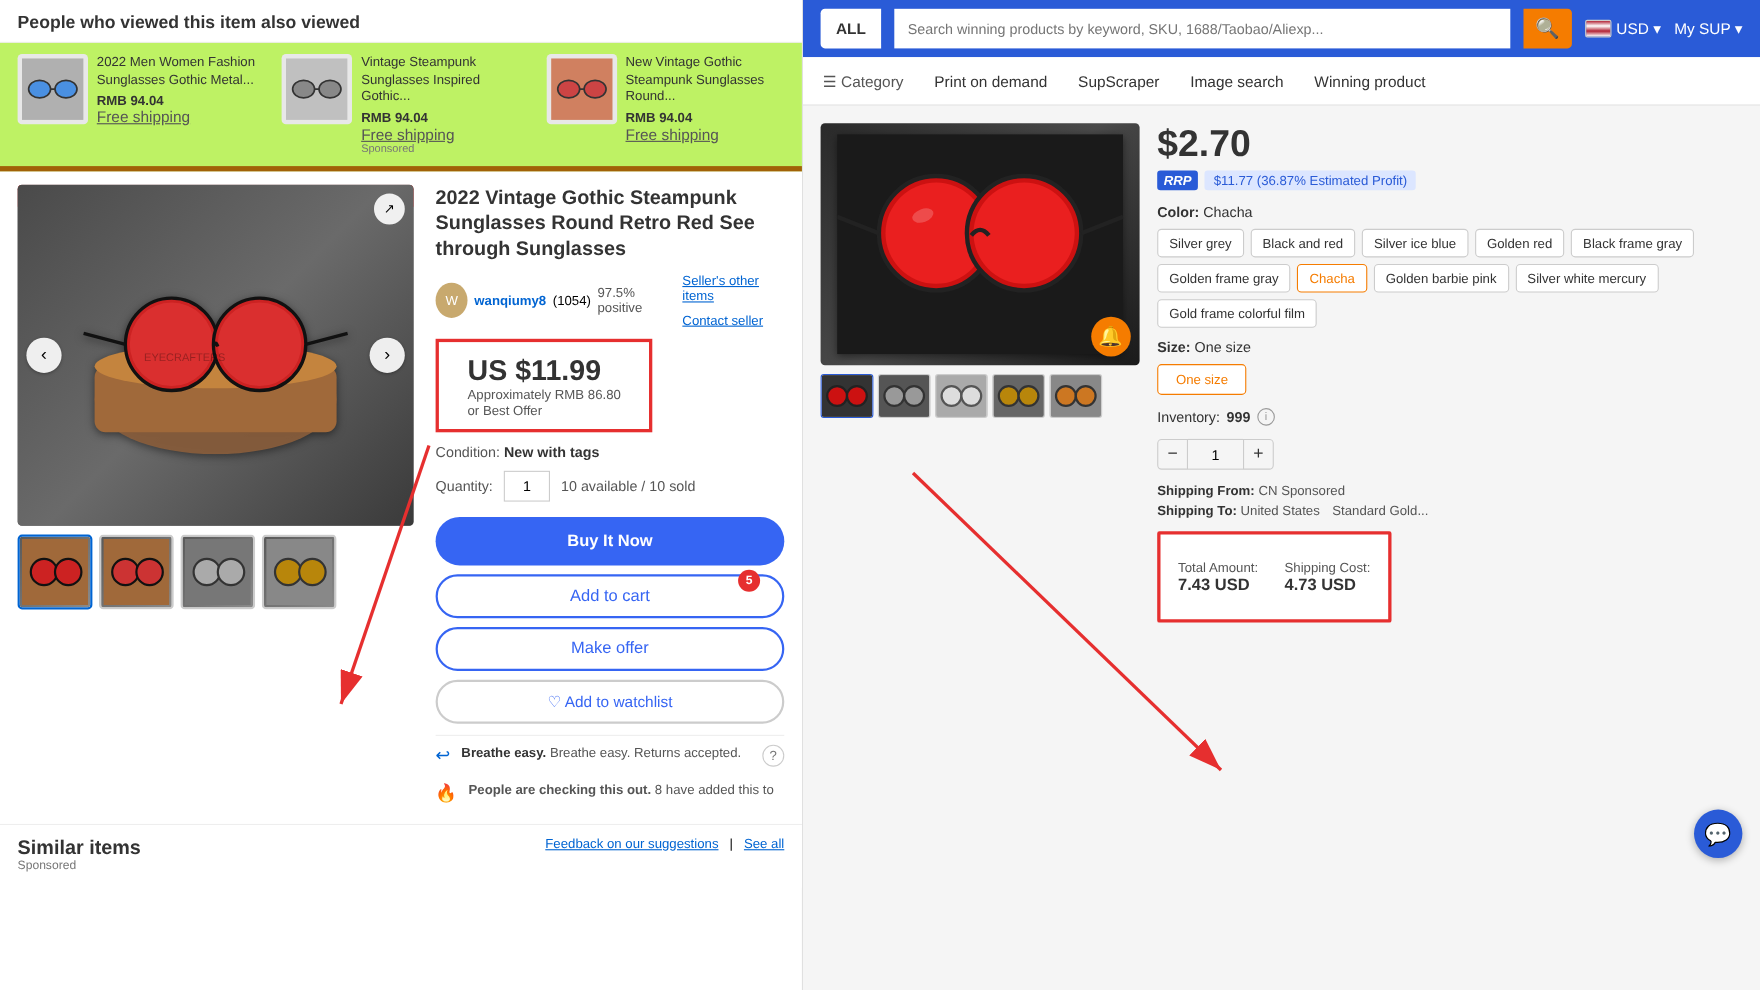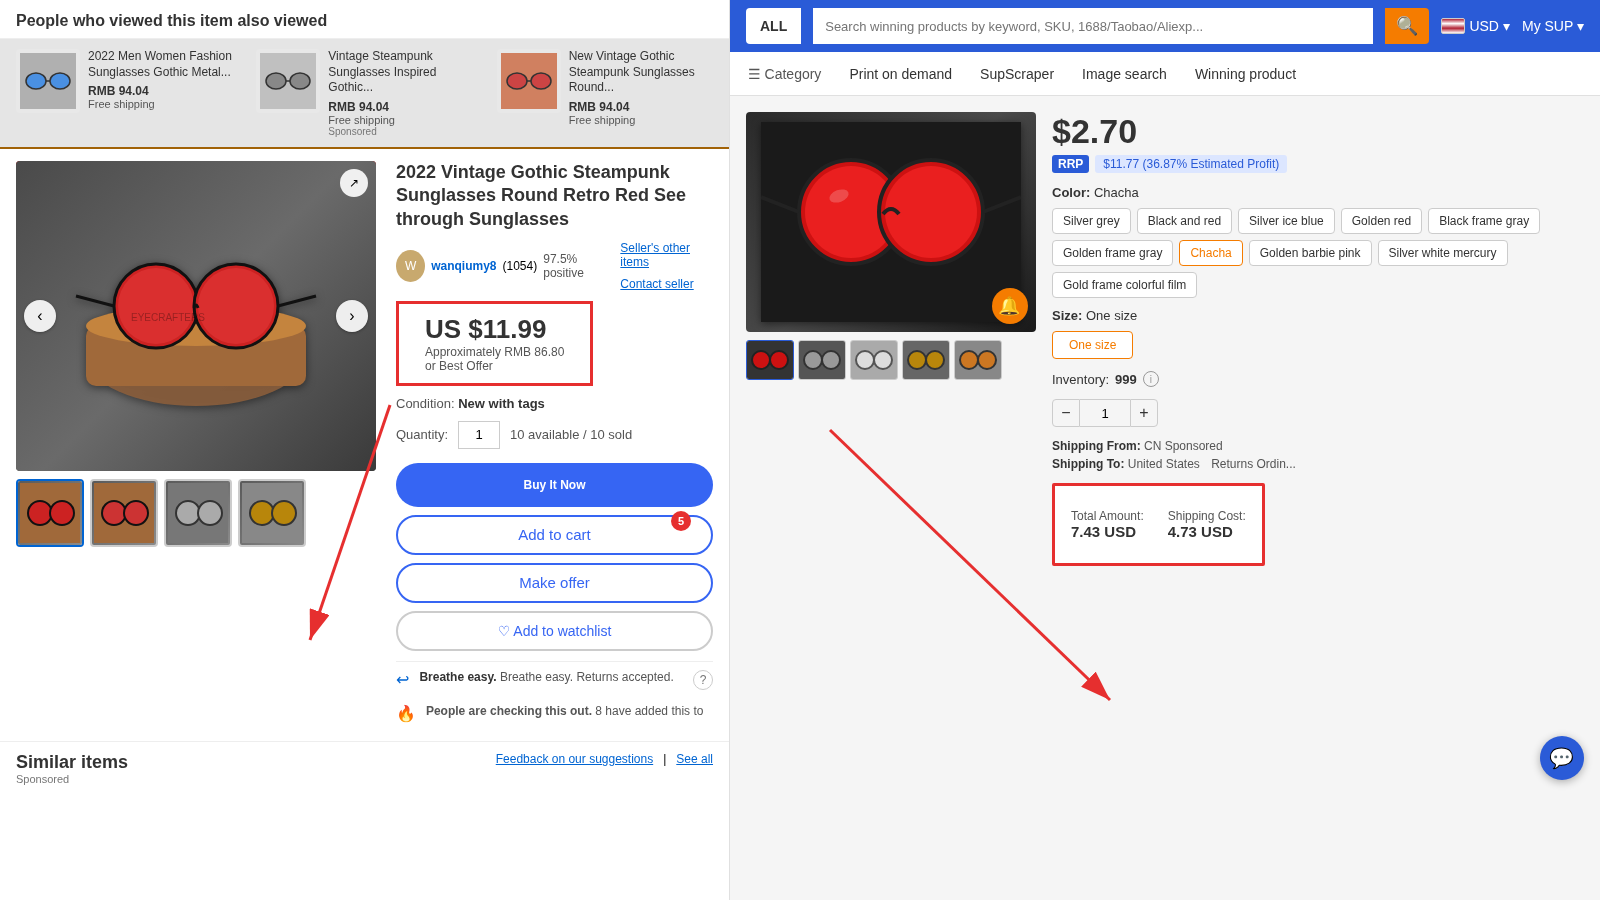--- a/index.html
+++ b/index.html
@@ -24,41 +24,41 @@
       font-weight: bold;
       color: #333;
       border-bottom: 1px solid #eee;
     }
 
     
     .related-items {
       display: flex;
       gap: 24px;
       padding: 10px 16px;
-      background: #e5e5e5;
-      border-bottom: 2px solid #a16207;
+      background: #bef264;
+      border-bottom: 5px solid #a16207;
     }
     .related-item {
       display: flex;
       gap: 8px;
       flex: 1;
     }
     .related-item-img {
       width: 64px;
       height: 64px;
       background: #e8e8e8;
       border-radius: 4px;
       overflow: hidden;
       display: flex; align-items: center; justify-content: center;
       font-size: 10px; color: #999;
     }
     .related-item-info { flex: 1; }
     .related-item-title { font-size: 12px; color: #333; line-height: 1.3; margin-bottom: 4px; }
     .related-item-price { font-size: 12px; font-weight: bold; color: #333; }
-    .related-item-shipping { font-size: 11px; color: #555; }
+    .related-item-shipping { font-size: 14px; color: #555; text-decoration: underline; }
     .sponsored-label { font-size: 10px; color: #767676; }
 
     
     .listing-main {
       display: flex;
       padding: 12px 16px;
       gap: 20px;
       background: #fff;
     }
 
@@ -224,21 +224,21 @@
     .qty-available { color: #555; }
 
     
     .btn-buy-now {
       width: 100%;
       height: 44px;
       background: #3665f3;
       color: #fff;
       border: none;
       border-radius: 24px;
-      font-size: 12px;
+      font-size: 15px;
       font-weight: bold;
       cursor: pointer;
       margin-bottom: 8px;
     }
     .btn-add-cart {
       width: 100%;
       height: 40px;
       background: #fff;
       color: #3665f3;
       border: 2px solid #3665f3;
@@ -487,20 +487,21 @@
       gap: 6px;
       margin-bottom: 12px;
     }
     .rrp-badge {
       background: #2a5bd7;
       color: #fff;
       font-size: 12px;
       font-weight: bold;
       padding: 2px 6px;
       border-radius: 3px;
+      font-style: italic;
     }
     .rrp-value {
       background: #dce6ff;
       color: #2a5bd7;
       font-size: 12px;
       padding: 2px 8px;
       border-radius: 3px;
     }
 
     
@@ -1029,21 +1030,21 @@
       </div>
 
       <div class="shipping-from-row">
         <span class="shipping-label">Shipping From: </span>
         <span>CN Sponsored</span>
       </div>
 
       <div class="shipping-to-row">
         <span class="shipping-label">Shipping To: </span>
         <span>United States</span>
-        <span style="margin-left: 8px;">Returns Ordin...</span>
+        <span style="margin-left: 8px;">Standard Gold...</span>
       </div>
 
       <div class="total-section">
         <div class="total-box">
           <div class="total-amount-col">
             <div class="total-label">Total Amount:</div>
             <div class="total-value">7.43 USD</div>
           </div>
           <div class="total-amount-col">
             <div class="total-label">Shipping Cost:</div>

